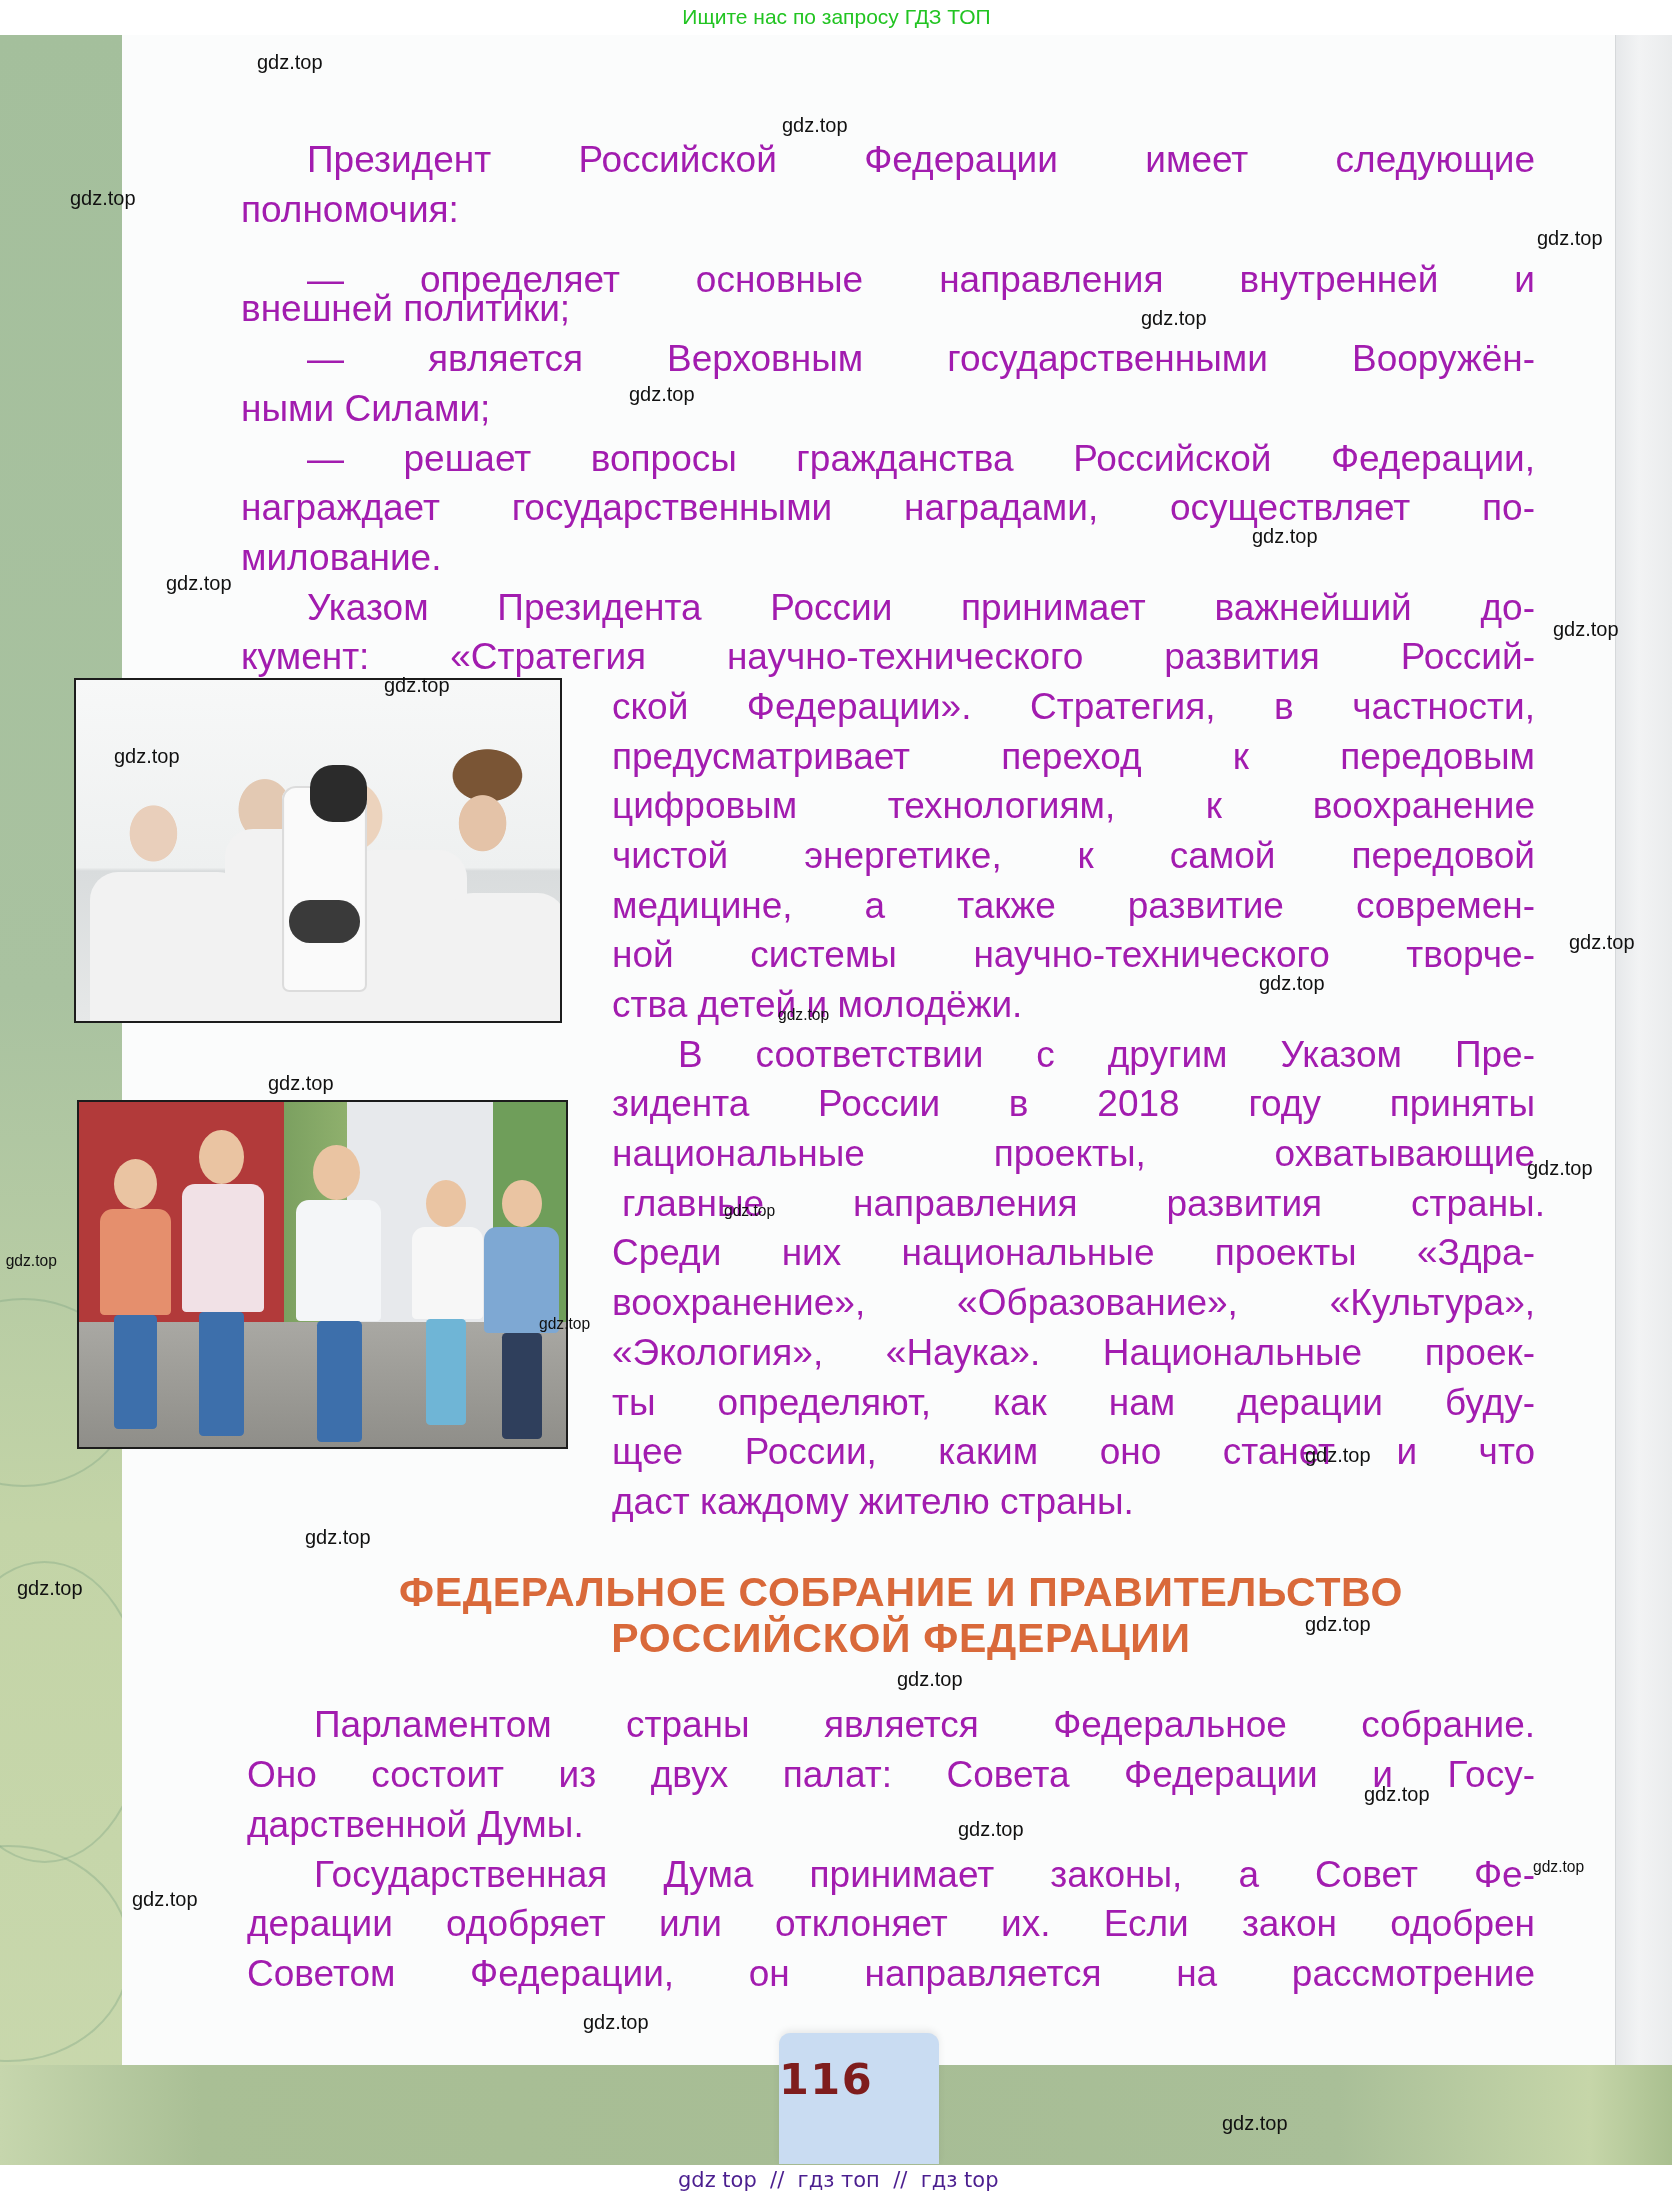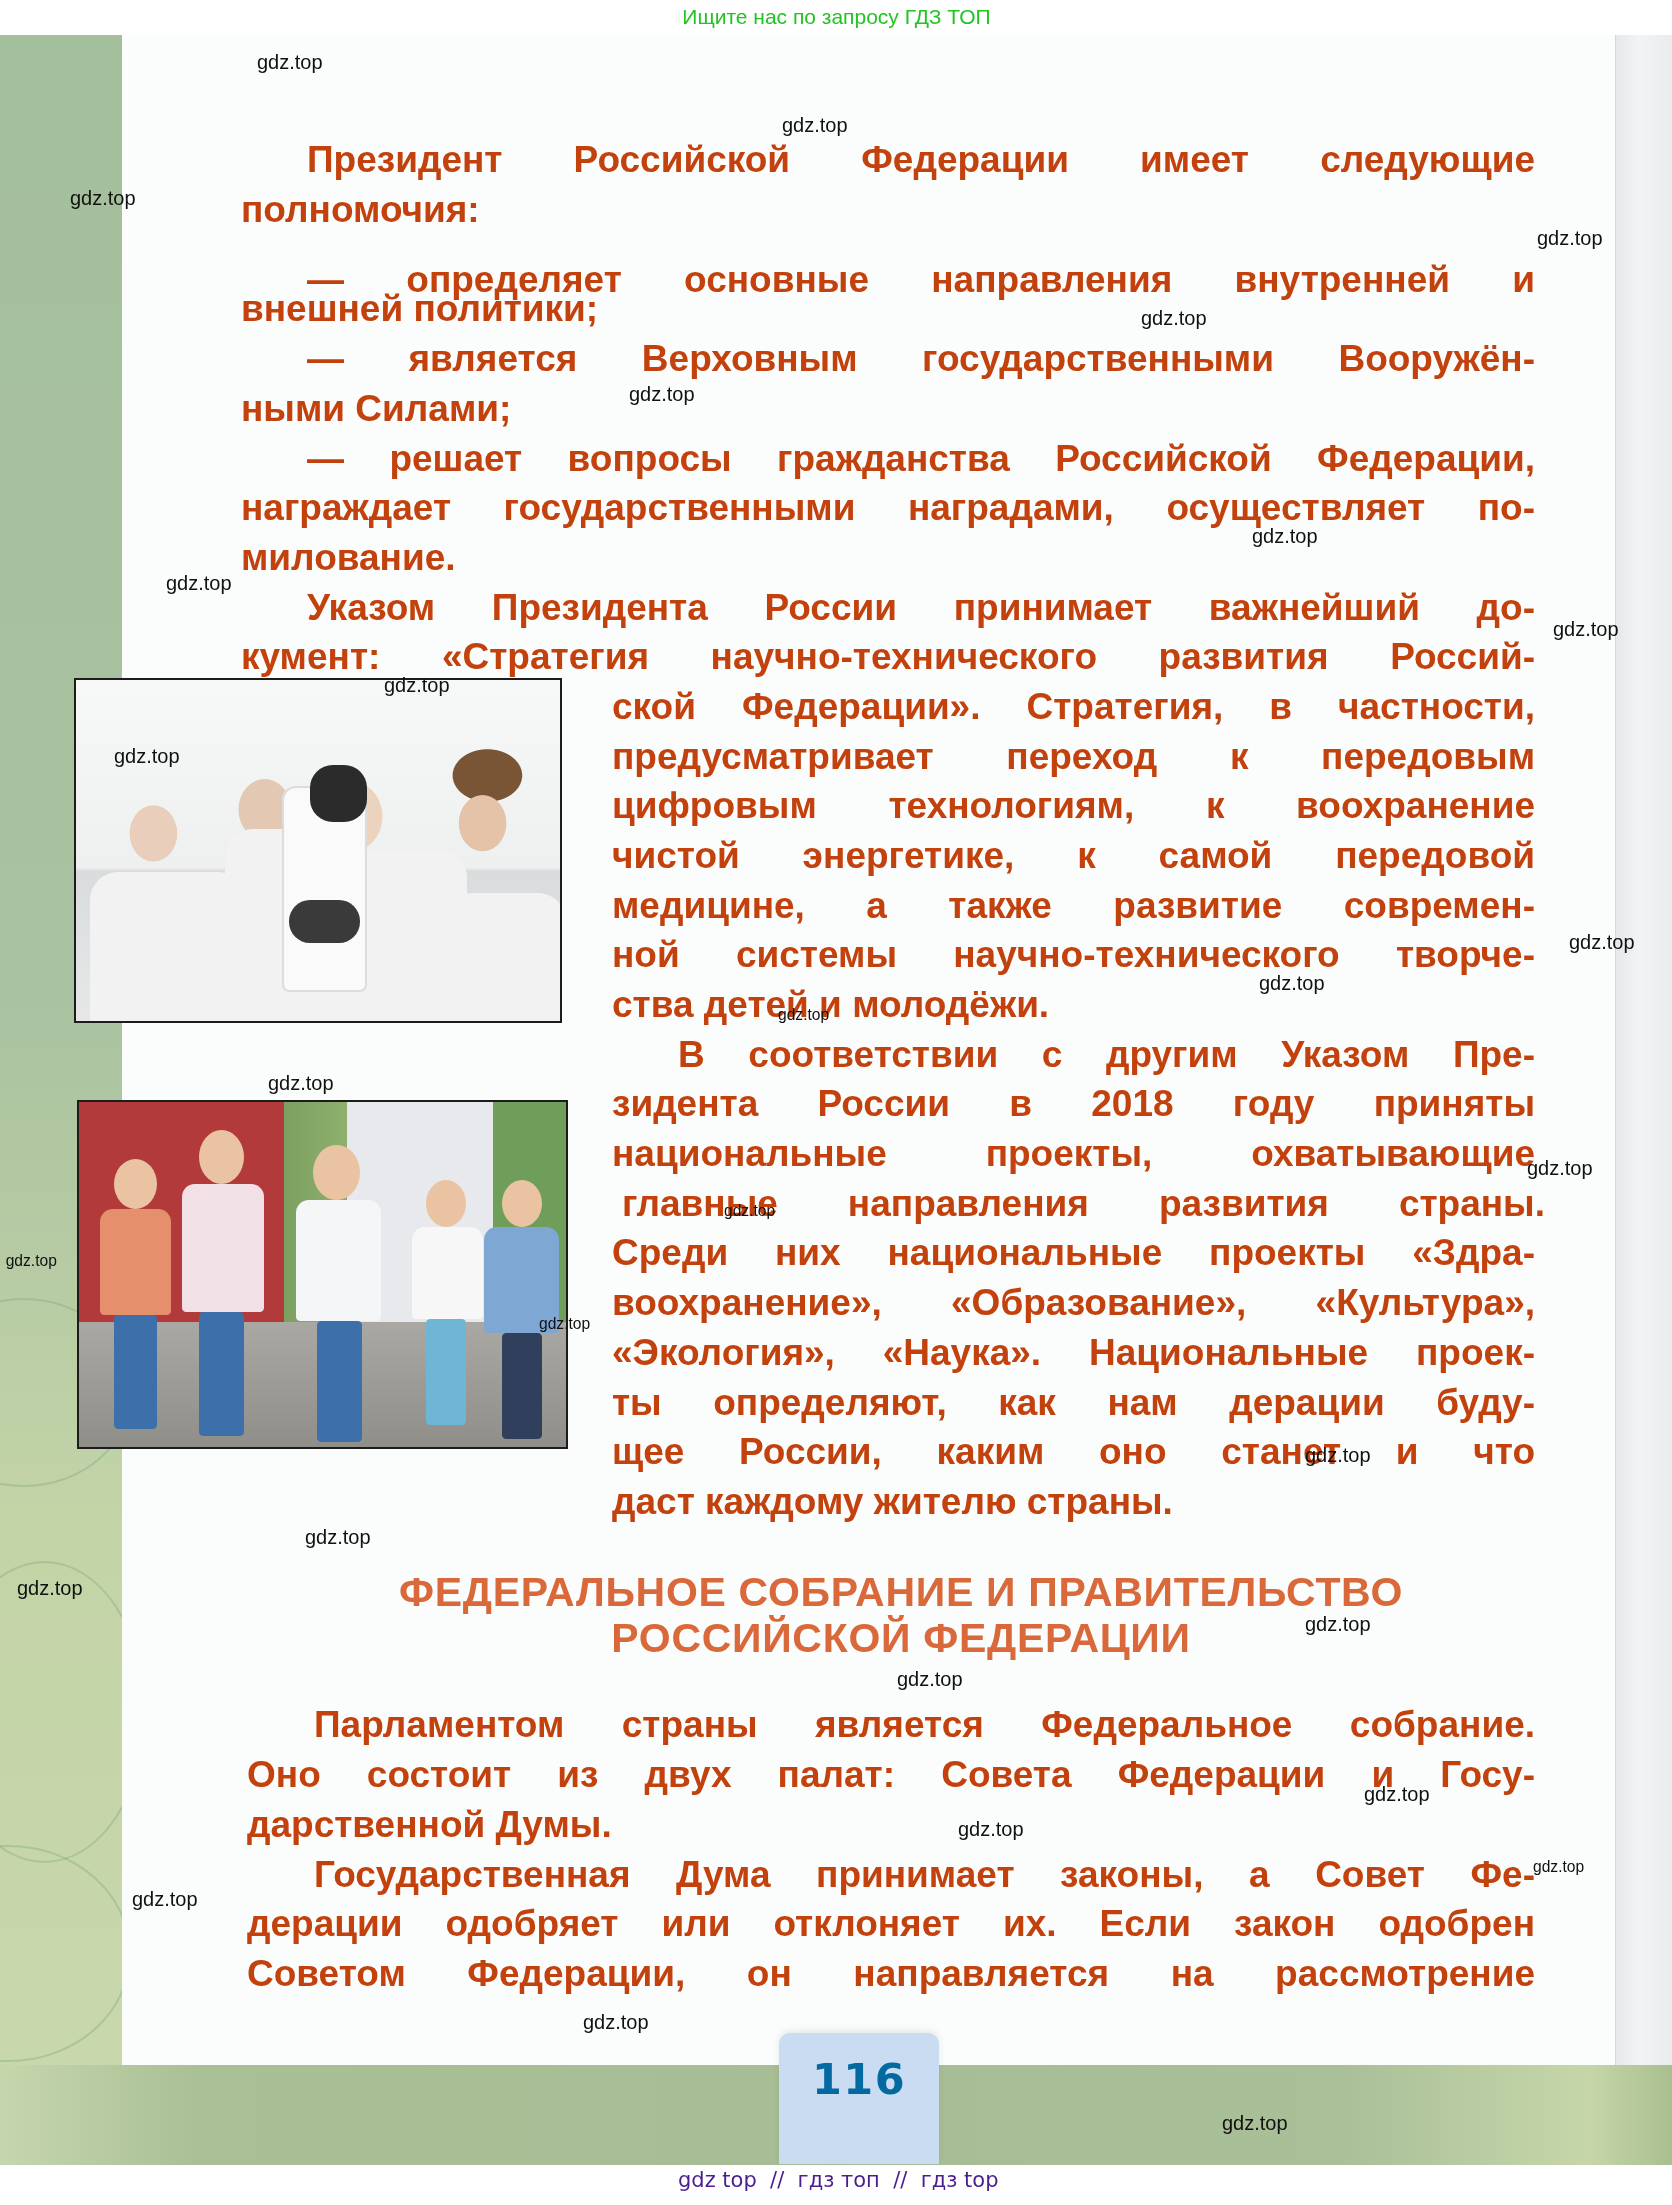--- a/index.html
+++ b/index.html
@@ -37,37 +37,37 @@
   .bottom-band {
     position: absolute; left: 0; top: 2030px; width: 1673px; height: 135px;
     background: linear-gradient(90deg, #c6d6ad 0%, #a9bf95 12%, #a7bd95 50%, #a9bf98 80%, #c6d6a9 95%, #a9bf8f 100%);
   }
   .page-num-tab {
     position: absolute; left: 779px; top: 2034px; width: 160px; height: 131px;
     background: #c9dcf2; border-radius: 11.4px 11.4px 0 0;
     box-shadow: 0 -2.8px 7px rgba(0,0,0,0.08);
   }
   .page-num {
-    position: absolute; left: 0; top: 21px; width: 100%; text-align: center;
+    position: absolute; left: 0; top: 21px; width: 100%; text-align: left;
     font-family: "DejaVu Sans", sans-serif; font-weight: bold; font-size: 43px;
-    color: #0369a1; letter-spacing: 1.4px;
+    color: #7f1d1d; letter-spacing: 1.4px;
   }
   .footer-bar {
     position: absolute; left: 0; top: 2165px; width: 1673px; height: 40px;
     background: #ffffff;
   }
   .footer-text {
     position: absolute; left: 678px; top: 2168px;
     font-family: "DejaVu Sans", sans-serif; font-size: 21px; color: #4b1e8f;
     white-space: pre;
   }
   .text-line {
     position: absolute; font-family: "Liberation Sans", sans-serif;
-    font-size: 37px; color: #c2410c; line-height: 43px; white-space: nowrap;
-    text-align: justify; text-align-last: justify; font-weight: bold;
+    font-size: 37px; color: #a21caf; line-height: 43px; white-space: nowrap;
+    text-align: justify; text-align-last: justify;
   }
   .text-line.last { text-align-last: left; }
   .heading-line {
     position: absolute; font-family: "Liberation Sans", sans-serif; font-weight: bold;
     font-size: 41px; color: #d9693a; letter-spacing: 0.7px; white-space: nowrap;
     text-align: center;
   }
   .photo {
     position: absolute; border: 2.8px solid #1c1c1c; overflow: hidden;
   }

